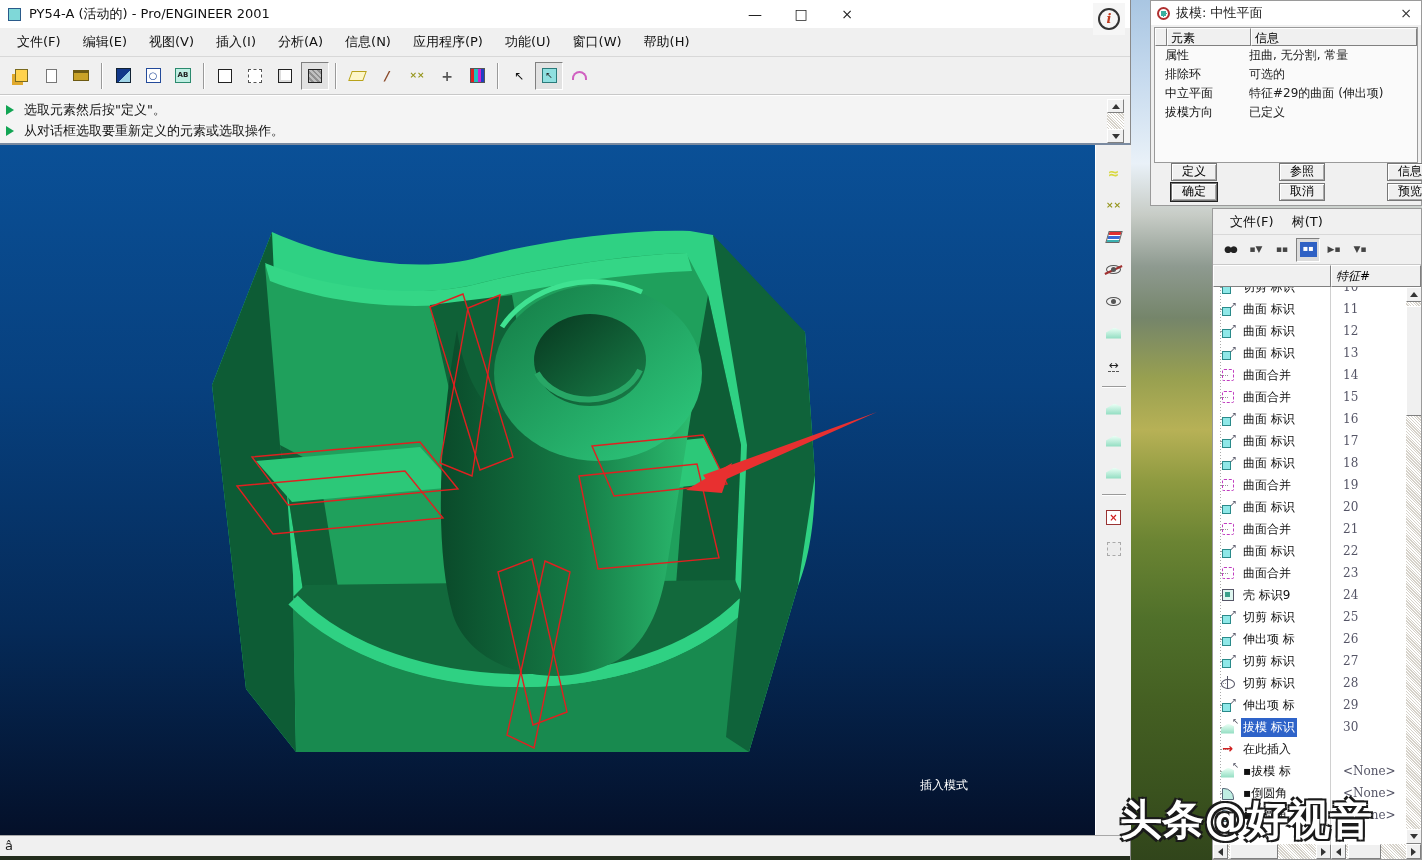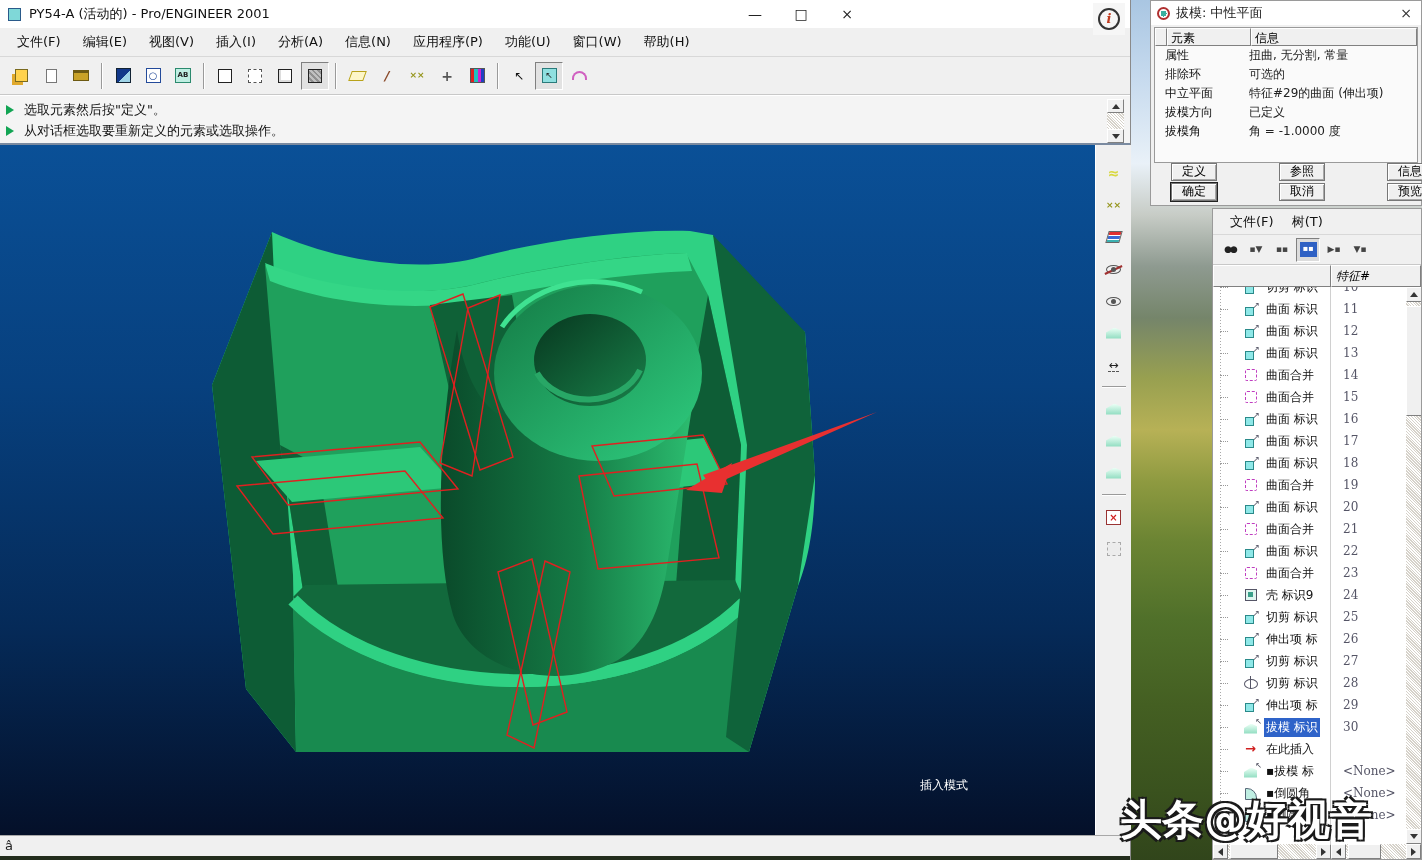--- a/index.html
+++ b/index.html
@@ -104,21 +104,21 @@
   .tt-btn.pressed { border:1px solid; border-color:#808080 #fff #fff #808080; background:#dcdcdc; }
   #tree-colheaders { height:22px; display:flex;font-style:italic; }
   .tree-h { background:#f0f0f0; border:1px solid; border-color:#fff #808080 #808080 #fff;
             font-size:12px; padding:2px 4px; white-space:nowrap; overflow:hidden; }
   #tree-content { flex:1; display:flex; overflow:hidden; background:#fff; }
   #tree-names { width:118px; flex:none; background:#fff; border-right:1px solid #d0d0d0;
                 overflow:hidden; position:relative; }
   #tree-vline { position:absolute; left:7px; top:0; bottom:0; width:1px;
                 background-image:repeating-linear-gradient(180deg,#aaa 0 1px,transparent 1px 3px); }
   #tree-rows { margin-top:-11px; position:relative; }
-  .trow { display:flex; align-items:center; height:22px; padding-left:31px; position:relative; white-space:nowrap; }
+  .trow { display:flex; align-items:center; height:22px; padding-left:8px; position:relative; white-space:nowrap; }
   .trow::before { content:""; position:absolute; left:7px; top:11px; width:8px; border-top:1px dotted #999; }
   .trow-lbl { font-size:12px; color:#111; padding:1px 2px; overflow:hidden; }
   .trow.sel .trow-lbl { background:#2e63c9; color:#fff; }
   #tree-nums { width:75px; flex:none; background:#fff; overflow:hidden; }
   #tree-numrows { margin-top:-11px; }
   .tnum { height:22px; line-height:22px; padding-left:12px; font-family:"DejaVu Serif",serif;
           font-size:12px; color:#556; white-space:nowrap; }
   #tree-vscroll { width:16px; flex:none; display:flex; flex-direction:column; background:#eee; }
   #tree-vscroll .sbtn { height:15px; }
   #tree-vscroll .track { flex:1; position:relative; }
@@ -449,25 +449,20 @@
           <div class="dlg-row">
             <span class="dlg-c0"></span>
             <span class="dlg-c1">中立平面</span>
             <span class="dlg-c2">特征#29的曲面 (伸出项)</span>
           </div>
           <div class="dlg-row">
             <span class="dlg-c0"></span>
             <span class="dlg-c1">拔模方向</span>
             <span class="dlg-c2">已定义</span>
           </div>
-          <div class="dlg-row">
-            <span class="dlg-c0"></span>
-            <span class="dlg-c1">拔模角</span>
-            <span class="dlg-c2">角 = -1.0000 度</span>
-          </div>
         </div>
     </div>
     <div id="dlg-buttons">
       <div class="dlg-btnrow">
         <span class="btn">定义</span>
         <span class="btn">参照</span>
         <span class="btn">信息</span>
       </div>
       <div class="dlg-btnrow">
         <span class="btn default">确定</span>

